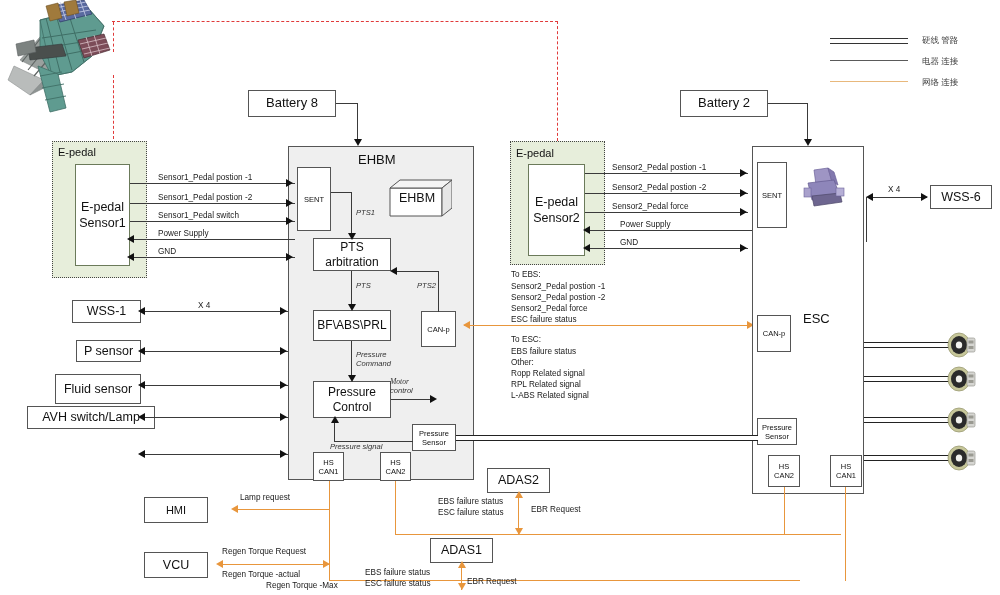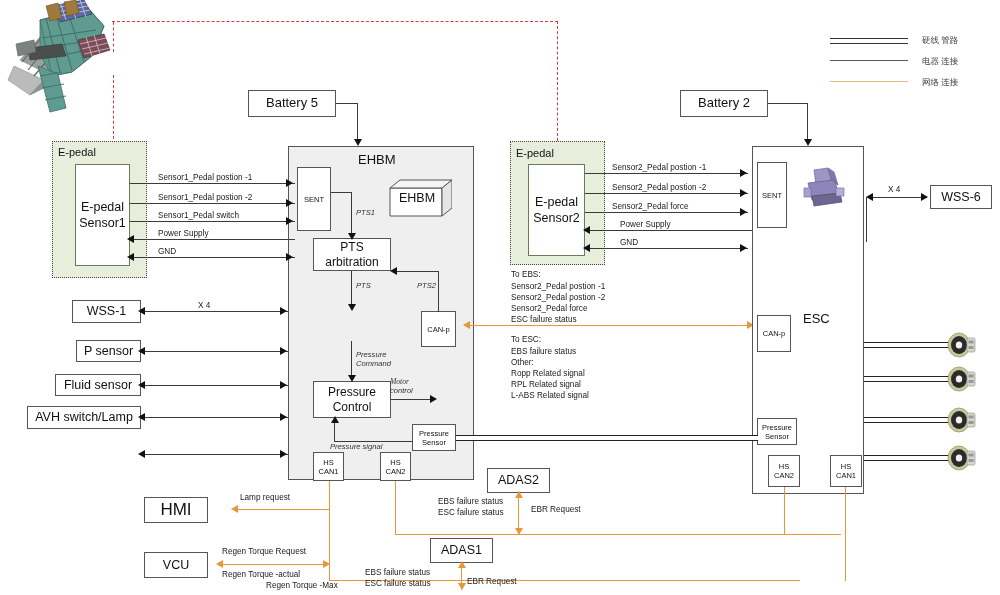--- a/index.html
+++ b/index.html
@@ -104,21 +104,21 @@
 
   <div class="legend">
     <div class="lg-hyd" style="left:830px;top:38px;width:78px;"></div>
     <div class="lg-txt" style="left:922px;top:35px;">硬线 管路</div>
     <div class="lg-el" style="left:830px;top:60px;width:78px;"></div>
     <div class="lg-txt" style="left:922px;top:56px;">电器 连接</div>
     <div class="lg-net" style="left:830px;top:81px;width:78px;"></div>
     <div class="lg-txt" style="left:922px;top:77px;">网络 连接</div>
   </div>
 
-  <div class="box" style="left:248px;top:90px;width:88px;height:27px;font-size:13px;">Battery 5</div>
+  <div class="box" style="left:248px;top:90px;width:88px;height:27px;font-size:13px;">Battery 8</div>
   <div class="hline" style="left:336px;top:103px;width:22px;"></div>
   <div class="vline" style="left:357px;top:103px;height:37px;"></div>
   <div class="ar ar-d" style="left:354px;top:139px;"></div>
 
   <div class="box" style="left:680px;top:90px;width:88px;height:27px;font-size:13px;">Battery 2</div>
   <div class="hline" style="left:768px;top:103px;width:40px;"></div>
   <div class="vline" style="left:807px;top:103px;height:37px;"></div>
   <div class="ar ar-d" style="left:804px;top:139px;"></div>
 
   <div class="bigblock" style="left:288px;top:146px;width:186px;height:334px;"></div>
@@ -143,20 +143,21 @@
     <polygon points="8,10 60,10 60,38 8,38" fill="#ffffff" stroke="#555" stroke-width="1"></polygon>
     <polygon points="8,10 18,2 70,2 60,10" fill="#f4f4f4" stroke="#555" stroke-width="1"></polygon>
     <polygon points="60,10 70,2 70,30 60,38" fill="#e6e6e6" stroke="#555" stroke-width="1"></polygon>
   </svg>
   <div class="blk-title" style="left:399px;top:191px;font-size:12.5px;">EHBM</div>
 
   <div class="subbig" style="left:313px;top:238px;width:78px;height:33px;flex-direction:column;">
     <span>PTS</span>
     <span>arbitration</span>
   </div>
+  <div class="subbig" style="left:313px;top:310px;width:78px;height:31px;">BF\ABS\PRL</div>
   <div class="subbig" style="left:313px;top:381px;width:78px;height:37px;flex-direction:column;">
     <span>Pressure</span>
     <span>Control</span>
   </div>
 
   <div class="hline" style="left:331px;top:192px;width:21px;"></div>
   <div class="vline" style="left:351px;top:192px;height:42px;"></div>
   <div class="ar ar-d" style="left:348px;top:233px;"></div>
   <div class="lbl-i" style="left:356px;top:208px;">PTS1</div>
 
@@ -337,35 +338,35 @@
   <div class="hline" style="left:145px;top:311px;width:143px;"></div>
   <div class="ar ar-l" style="left:138px;top:307px;"></div>
   <div class="ar ar-r" style="left:280px;top:307px;"></div>
   <div class="lbl" style="left:198px;top:300px;">X 4</div>
 
   <div class="box" style="left:76px;top:340px;width:65px;height:22px;">P sensor</div>
   <div class="hline" style="left:145px;top:351px;width:143px;"></div>
   <div class="ar ar-l" style="left:138px;top:347px;"></div>
   <div class="ar ar-r" style="left:280px;top:347px;"></div>
 
-  <div class="box" style="left:55px;top:374px;width:86px;height:22px;">Fluid sensor</div>
+  <div class="box" style="left:55px;top:374px;width:86px;height:30px;">Fluid sensor</div>
   <div class="hline" style="left:145px;top:385px;width:143px;"></div>
   <div class="ar ar-l" style="left:138px;top:381px;"></div>
   <div class="ar ar-r" style="left:280px;top:381px;"></div>
 
-  <div class="box" style="left:27px;top:406px;width:114px;height:23px;">AVH switch/Lamp</div>
+  <div class="box" style="left:27px;top:406px;width:128px;height:23px;">AVH switch/Lamp</div>
   <div class="hline" style="left:145px;top:417px;width:143px;"></div>
   <div class="ar ar-l" style="left:138px;top:413px;"></div>
   <div class="ar ar-r" style="left:280px;top:413px;"></div>
 
   <div class="hline" style="left:145px;top:454px;width:143px;"></div>
   <div class="ar ar-l" style="left:138px;top:450px;"></div>
   <div class="ar ar-r" style="left:280px;top:450px;"></div>
 
-  <div class="box" style="left:144px;top:497px;width:64px;height:26px;font-size:17px;">HMI</div>
+  <div class="box" style="left:144px;top:497px;width:64px;height:26px;font-size:11px;">HMI</div>
   <div class="oline-h" style="left:237px;top:509px;width:93px;"></div>
   <div class="ar oar-l" style="left:231px;top:505px;"></div>
   <div class="lbl" style="left:240px;top:492px;">Lamp request</div>
 
   <div class="box" style="left:144px;top:552px;width:64px;height:26px;font-size:12.5px;">VCU</div>
   <div class="oline-h" style="left:222px;top:564px;width:108px;"></div>
   <div class="ar oar-l" style="left:216px;top:560px;"></div>
   <div class="ar oar-r" style="left:323px;top:560px;"></div>
   <div class="lbl" style="left:222px;top:546px;">Regen Torque Request</div>
   <div class="lbl" style="left:222px;top:569px;">Regen Torque -actual</div>

